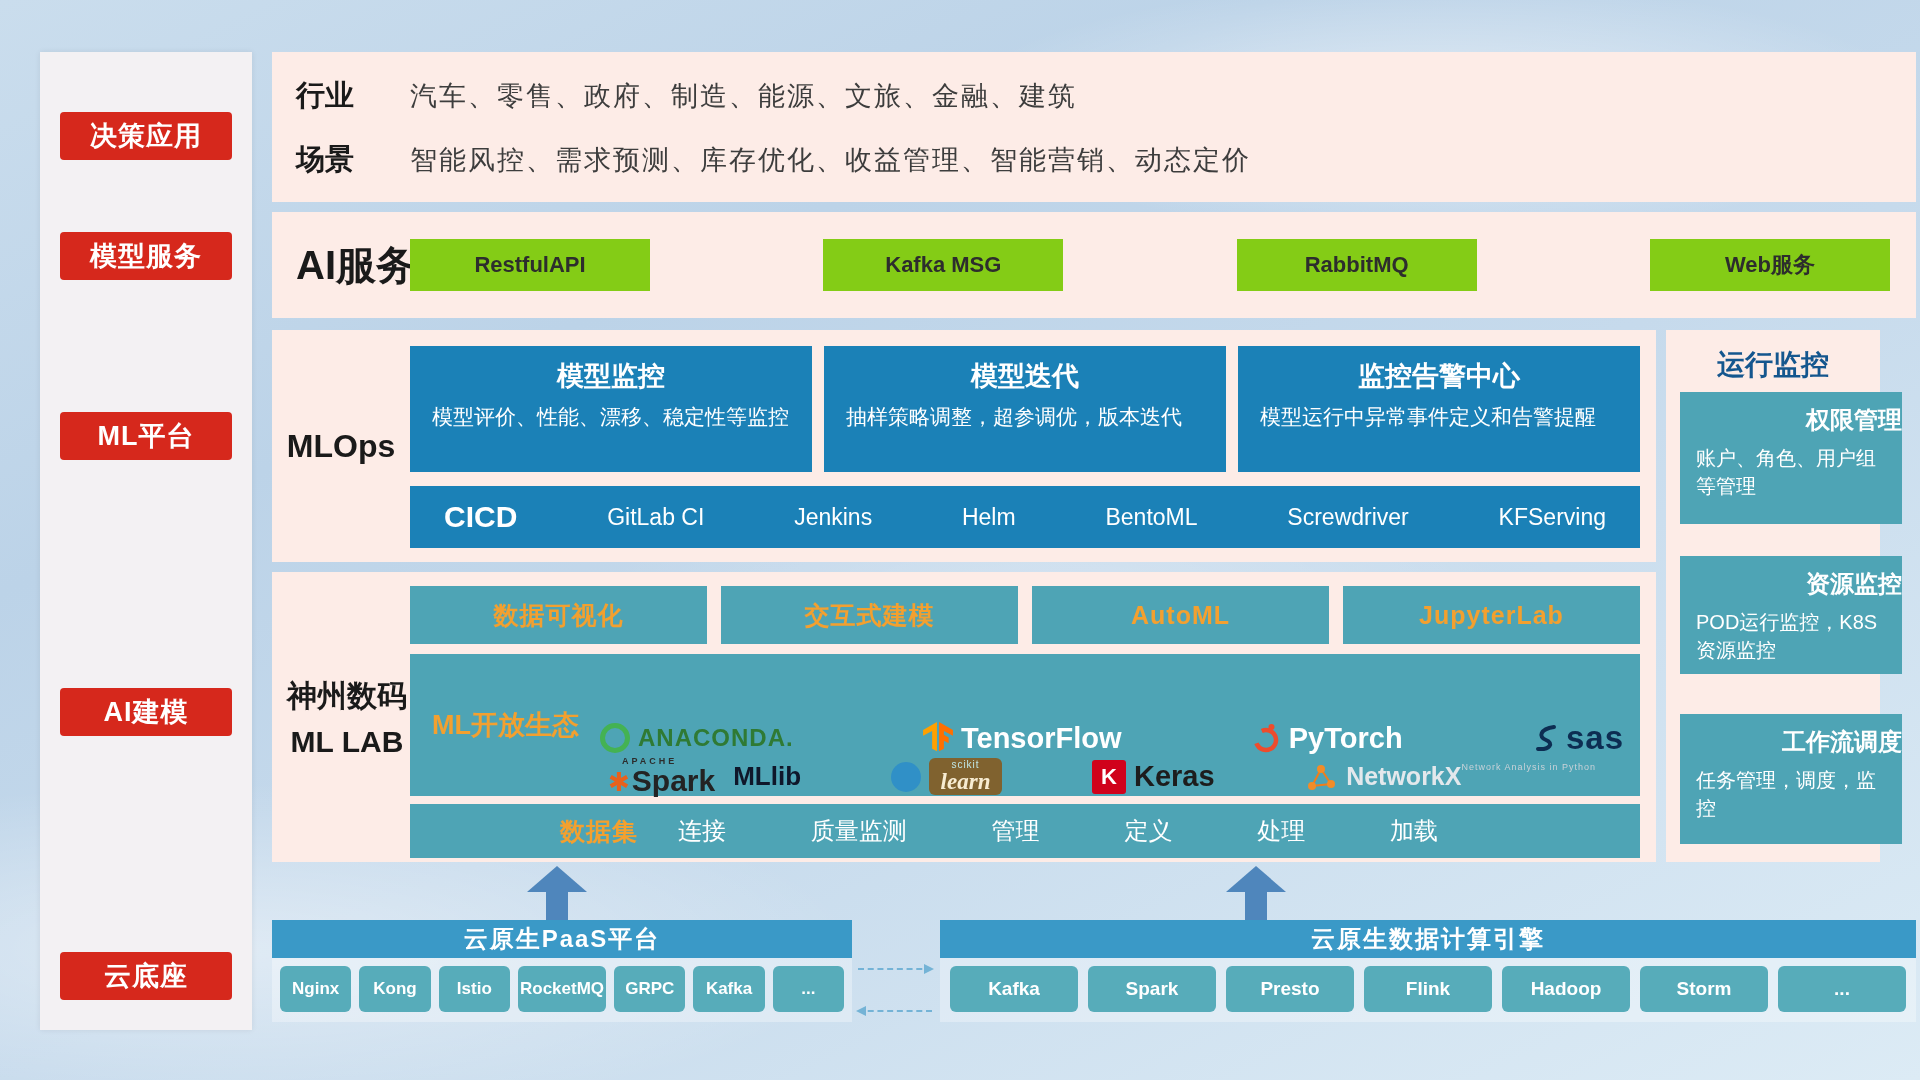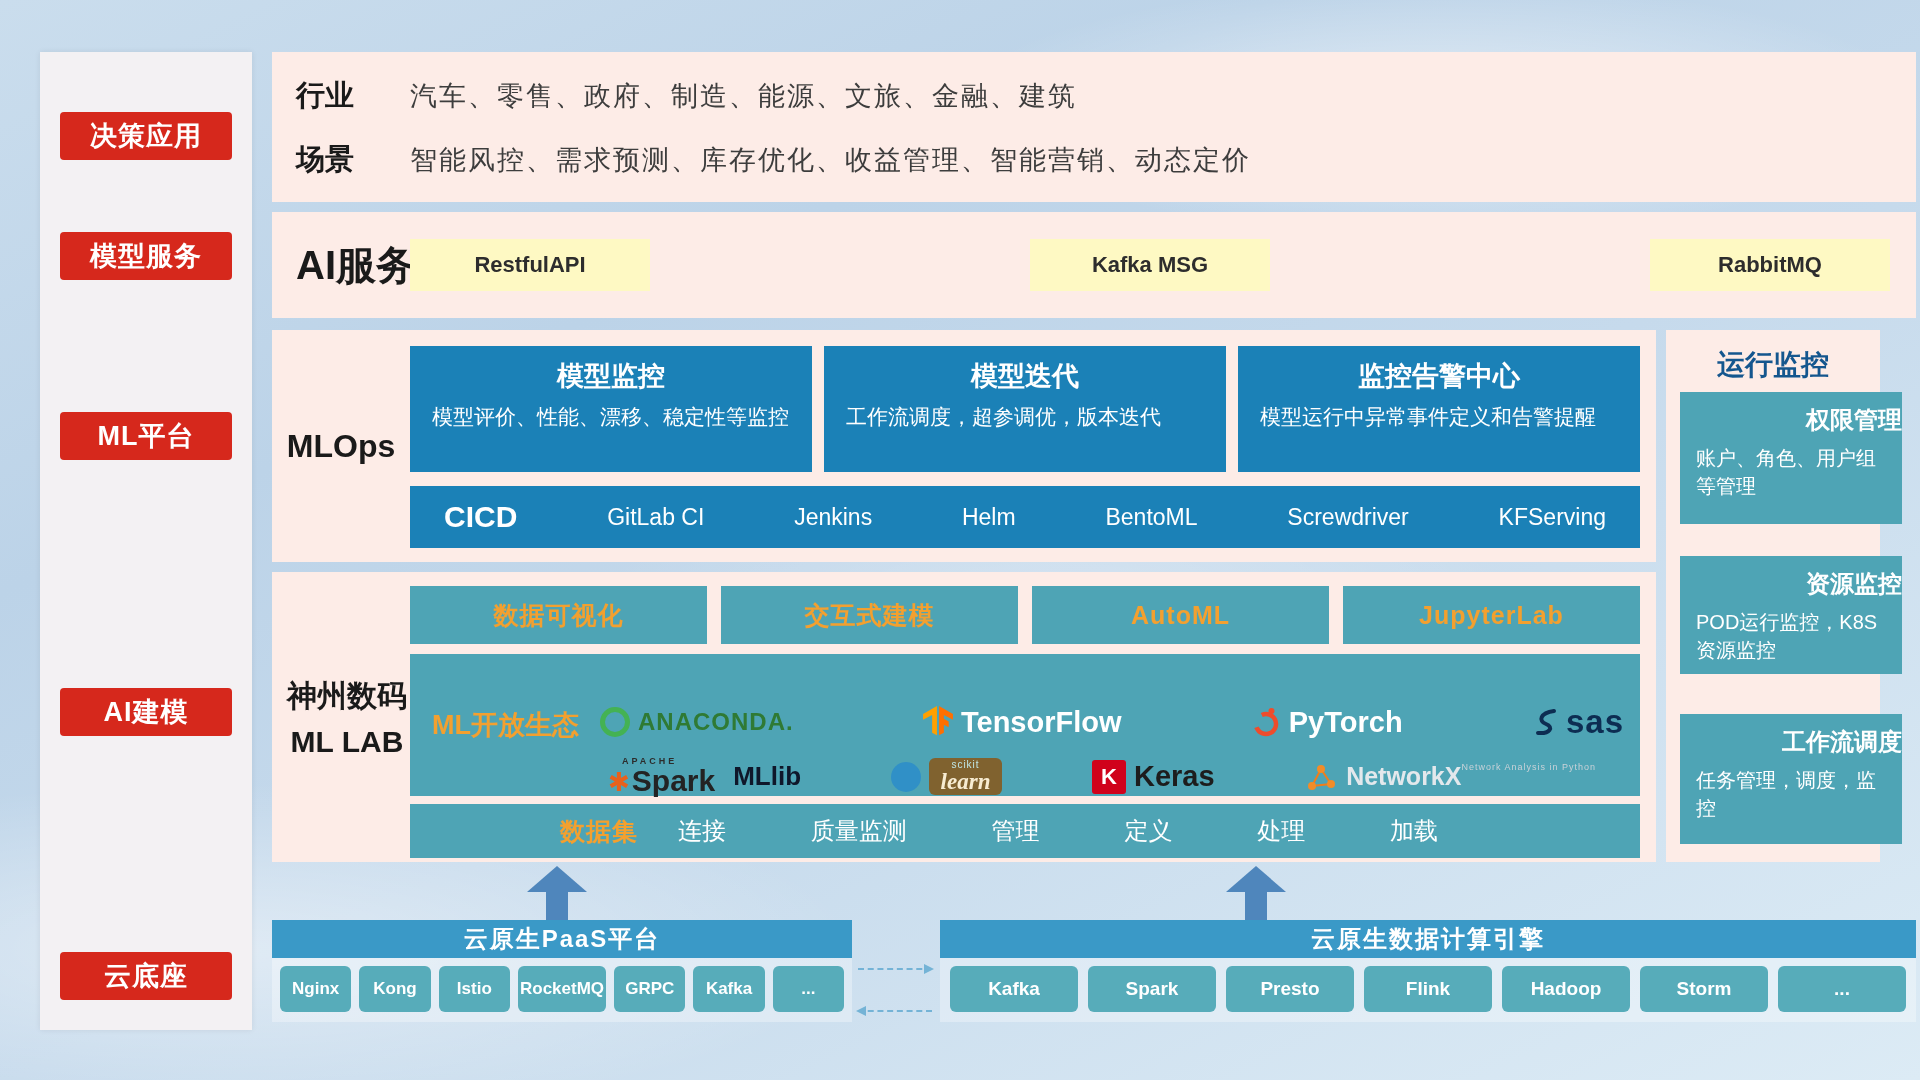--- a/index.html
+++ b/index.html
@@ -31,21 +31,21 @@
   .panel4 { left:272px; top:572px; width:1384px; height:290px; }
   .panelR { left:1666px; top:330px; width:214px; height:532px; }
 
   
   .p1-label { position:absolute; left:24px; font-size:29px; font-weight:bold; }
   .p1-text  { position:absolute; left:138px; font-size:27px; color:#3d3d3d; letter-spacing:2px; }
 
   
   .p2-label { position:absolute; left:24px; top:0; height:100%; display:flex; align-items:center; font-size:40px; font-weight:bold; }
   .p2-services { position:absolute; left:138px; right:26px; top:0; height:100%; display:flex; align-items:center; justify-content:space-between; }
-  .gray-btn { width:240px; height:52px; background:#fef9c3; color:#2d2d2d; font-size:22px; font-weight:bold;
+  .gray-btn { width:240px; height:52px; background:#84cc16; color:#2d2d2d; font-size:22px; font-weight:bold;
     display:flex; align-items:center; justify-content:center; }
 
   
   .p3-label { position:absolute; left:0; top:0; width:138px; height:100%; display:flex; align-items:center; justify-content:center;
     font-size:32px; font-weight:bold; }
   .p3-cards { position:absolute; left:138px; right:16px; top:16px; height:126px; display:flex; gap:12px; }
   .mlops-card { flex:1; background:#1b81b7; color:#fff; position:relative; }
   .mlops-card .card-title { text-align:center; font-size:27px; font-weight:bold; margin-top:12px; }
   .mlops-card .card-desc  { font-size:21px; line-height:1.4; padding:8px 22px 0 22px; }
   .cicd-bar { position:absolute; left:138px; right:16px; top:156px; height:62px; background:#1b81b7; color:#fff;
@@ -66,21 +66,21 @@
   .mllab-label { position:absolute; left:0; top:0; width:150px; height:100%; display:flex; flex-direction:column;
     justify-content:center; align-items:center; gap:8px; font-size:30px; font-weight:bold; }
   .feature-row { position:absolute; left:138px; right:16px; top:14px; height:58px; display:flex; gap:14px; }
   .feature-btn { flex:1; background:#4ea4b5; color:#f3a02f; font-size:25px; font-weight:bold;
     display:flex; align-items:center; justify-content:center; letter-spacing:1px; }
   .eco-block { position:absolute; left:138px; right:16px; top:82px; height:142px; background:#4ea4b5; }
   .eco-label { position:absolute; left:22px; top:0; height:100%; display:flex; align-items:center;
     color:#f3a02f; font-size:27px; font-weight:bold; }
   .eco-rows { position:absolute; left:190px; right:16px; top:0; bottom:0; display:flex; flex-direction:column; justify-content:flex-end; }
   .eco-row { display:flex; align-items:center; justify-content:space-between; }
-  .eco-row.second { padding:0 28px 0 8px;margin-top:16px; }
+  .eco-row.second { padding:0 28px 0 8px; }
   .eco-item { display:flex; align-items:center; gap:8px; }
 
   .ana-ring { width:30px; height:30px; border:5px solid #44b253; border-radius:50%; display:inline-block; }
   .ana-text { color:#2f7a34; font-size:24px; font-weight:bold; letter-spacing:1px; }
 
   .tf-text, .pt-text { color:#ffffff; font-size:29px; font-weight:bold; }
 
   .sas-text { color:#0d2d52; font-size:33px; font-weight:bold; letter-spacing:1px; }
 
   .spark-block { display:flex; flex-direction:column; align-items:flex-start; line-height:1; }
@@ -154,33 +154,34 @@
     <div class="p1-label" style="top:88px">场景</div>
     <div class="p1-text" style="top:90px">智能风控、需求预测、库存优化、收益管理、智能营销、动态定价</div>
   </div>
 
   <div class="panel panel2">
     <div class="p2-label">AI服务</div>
     <div class="p2-services">
       <div class="gray-btn">RestfulAPI</div>
       <div class="gray-btn">Kafka MSG</div>
       <div class="gray-btn">RabbitMQ</div>
+      <div class="gray-btn">Web服务</div>
     </div>
   </div>
 
   <div class="panel panel3">
     <div class="p3-label">MLOps</div>
     <div class="p3-cards">
       <div class="mlops-card">
         <div class="card-title">模型监控</div>
         <div class="card-desc">模型评价、性能、漂移、稳定性等监控</div>
       </div>
       <div class="mlops-card">
         <div class="card-title">模型迭代</div>
-        <div class="card-desc">工作流调度，超参调优，版本迭代</div>
+        <div class="card-desc">抽样策略调整，超参调优，版本迭代</div>
       </div>
       <div class="mlops-card">
         <div class="card-title">监控告警中心</div>
         <div class="card-desc">模型运行中异常事件定义和告警提醒</div>
       </div>
     </div>
     <div class="cicd-bar">
       <span class="cicd-name">CICD</span>
       <span class="cicd-tool">GitLab CI</span>
       <span class="cicd-tool">Jenkins</span>

